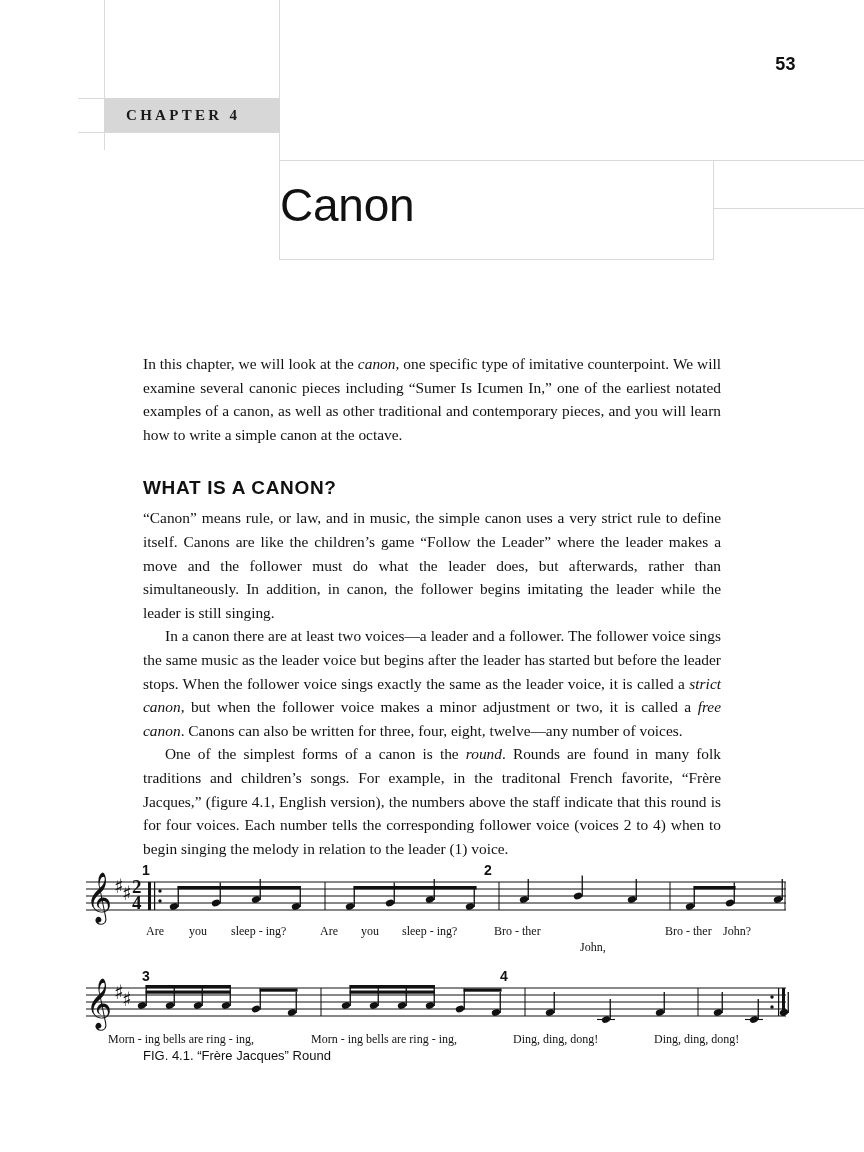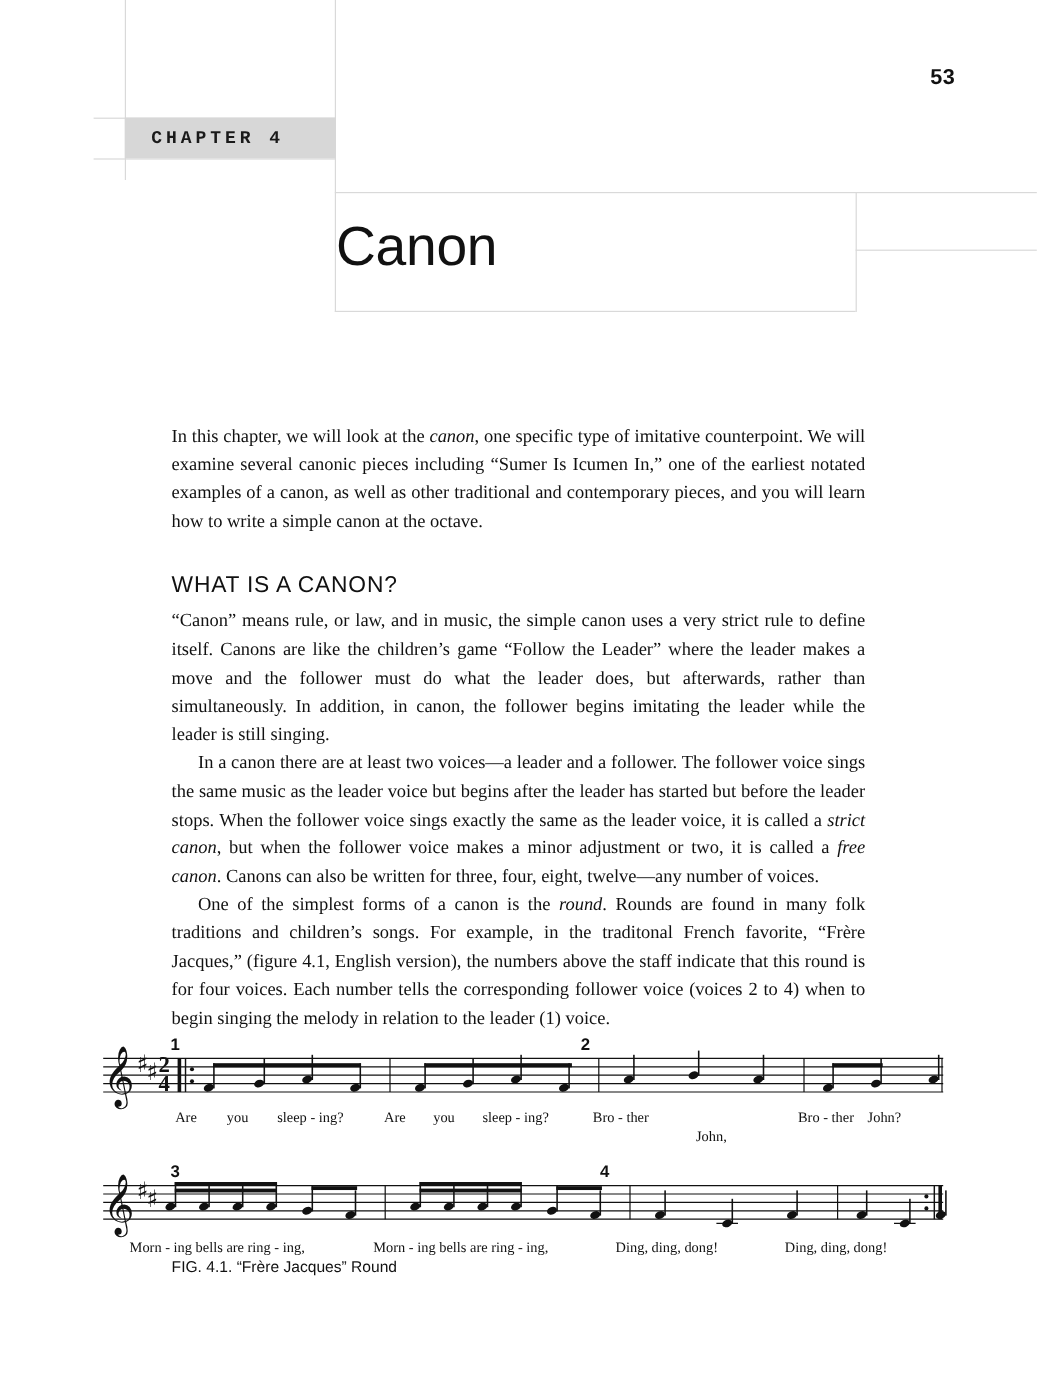--- a/index.html
+++ b/index.html
@@ -41,21 +41,21 @@
     position: absolute;
     left: 104px;
     top: 98px;
     width: 176px;
     height: 34px;
     background: #d7d7d7;
     display: flex;
     align-items: center;
   }
   .chapter-banner .label {
-    font-family: Liberation Mono, monospace;
+    font-family: Liberation Serif, serif;
     font-weight: bold;
     font-size: 15px;
     letter-spacing: 0.22em;
     color: #1a1a1a;
     padding-left: 22px;
   }
 
   
   .chapter-title {
     position: absolute;
@@ -82,21 +82,21 @@
     line-height: 23.6px;
     text-align: justify;
     text-justify: inter-word;
     hyphens: manual;
   }
   p.indent { text-indent: 22px; }
   .intro { margin-bottom: 0; }
 
   h2.section-heading {
     font-family: "Liberation Sans", sans-serif;
-    font-weight: normal;
+    font-weight: bold;
     font-size: 19px;
     letter-spacing: 0.035em;
     color: #111;
     margin: 31px 0 7px 0;
   }
 
   em { font-style: italic; }
 
   
   .figure {

